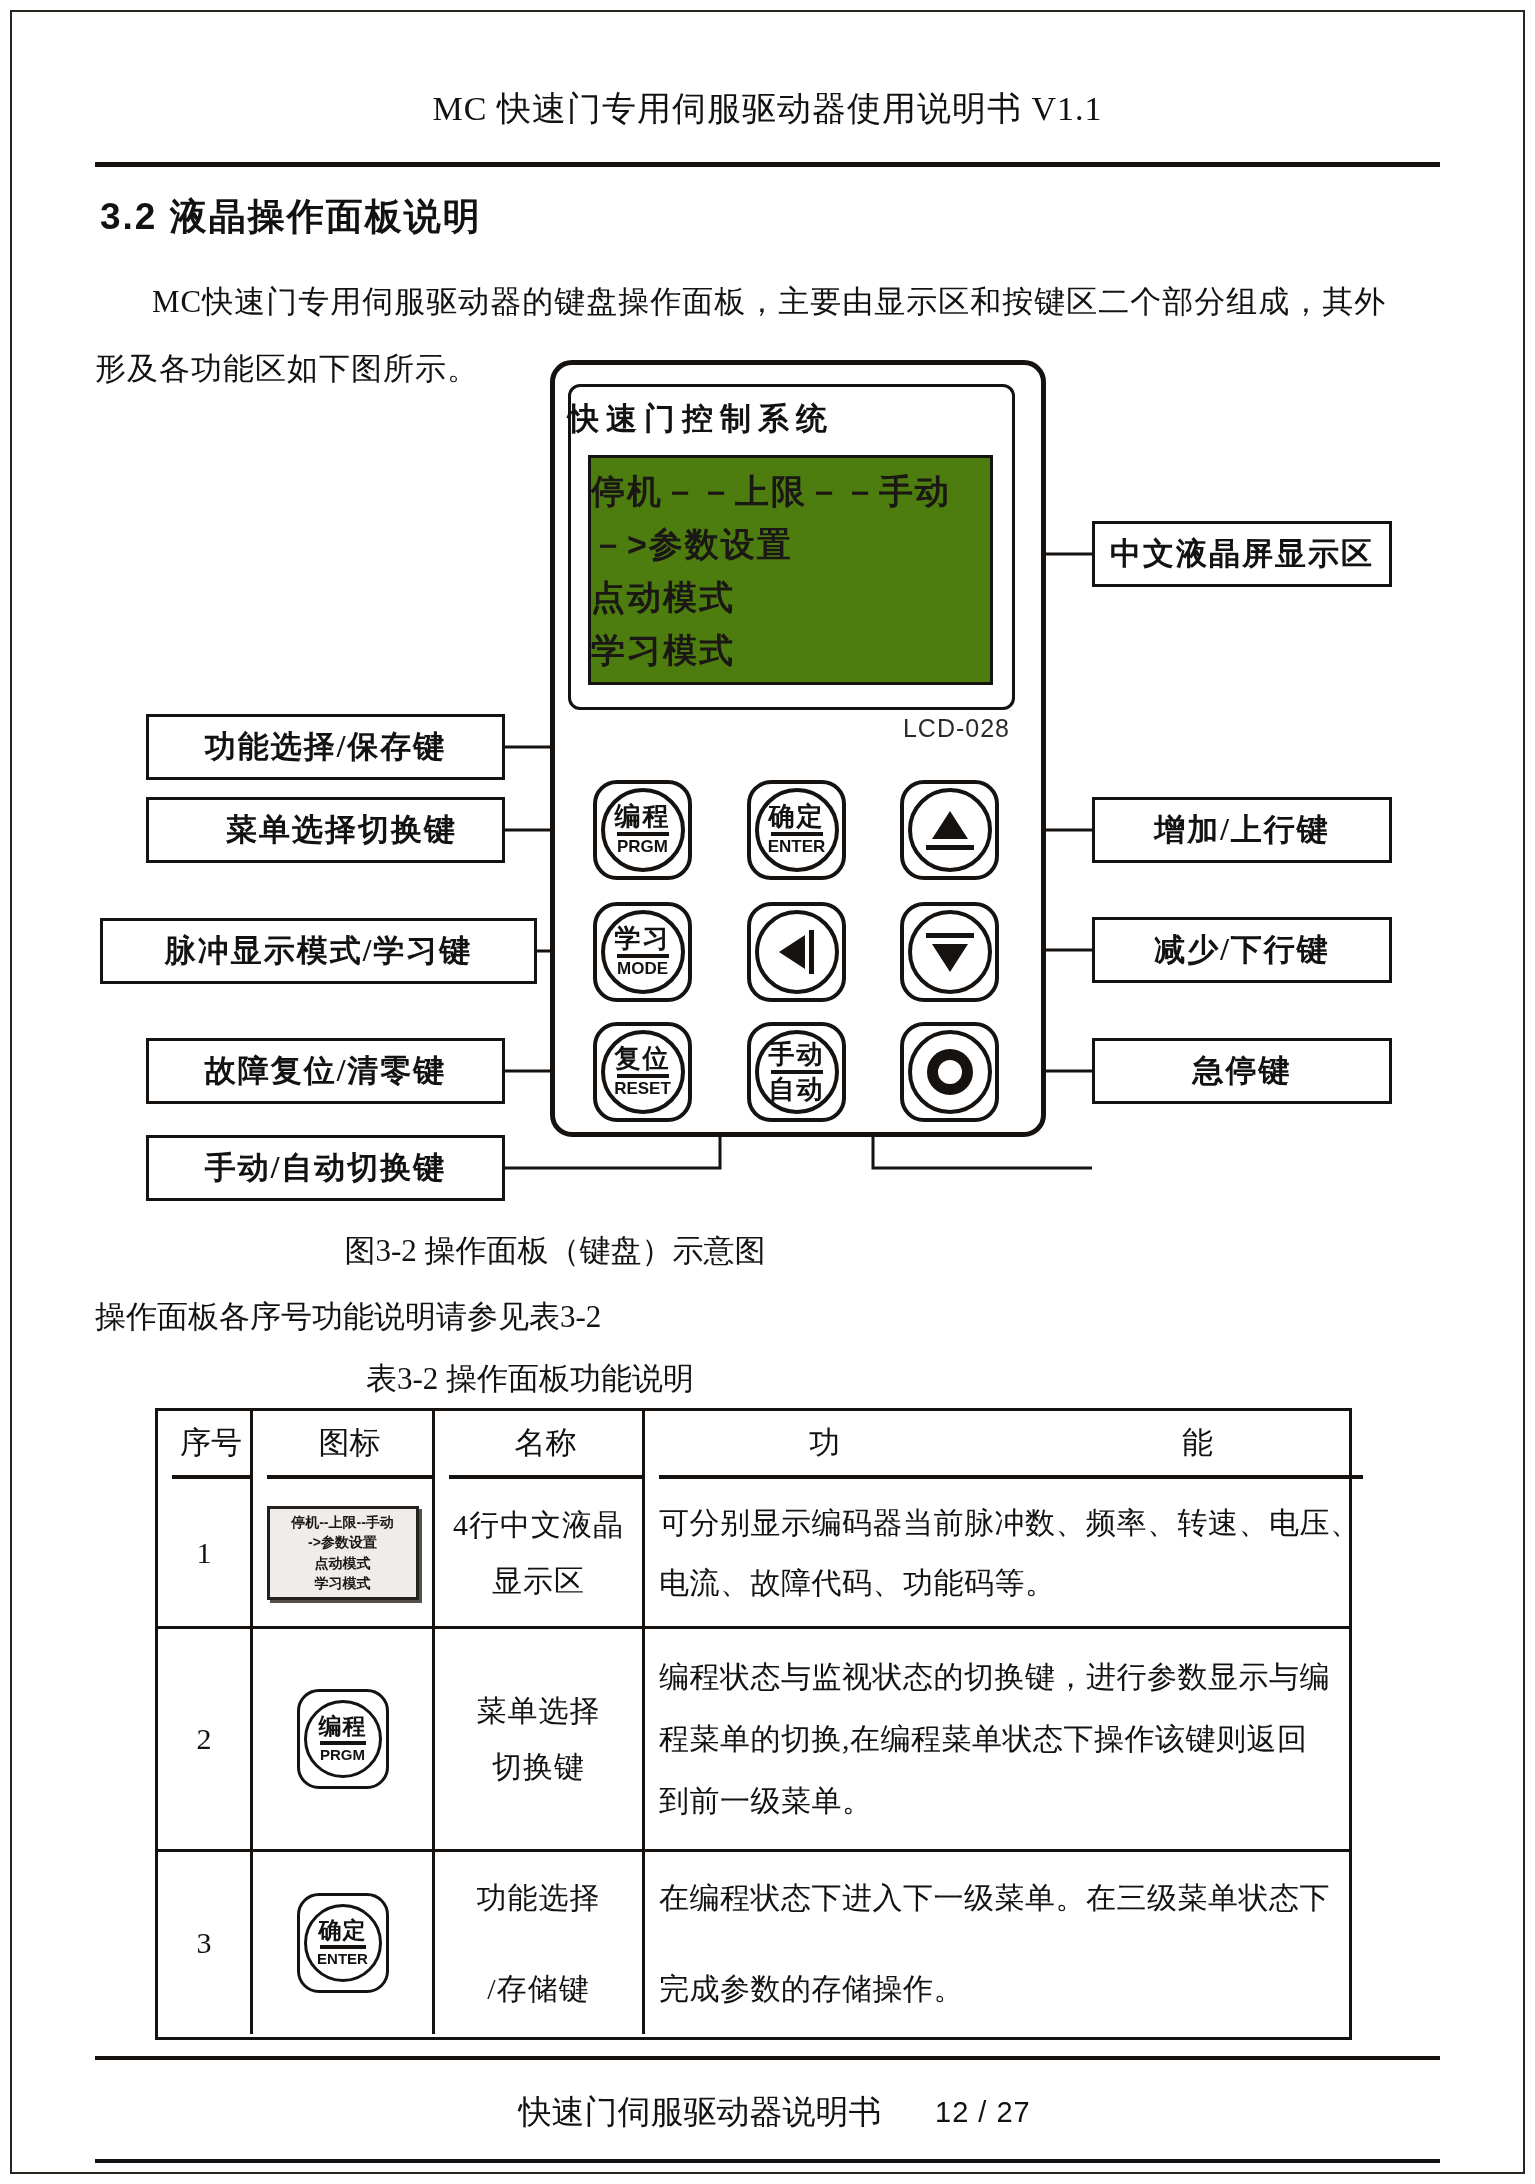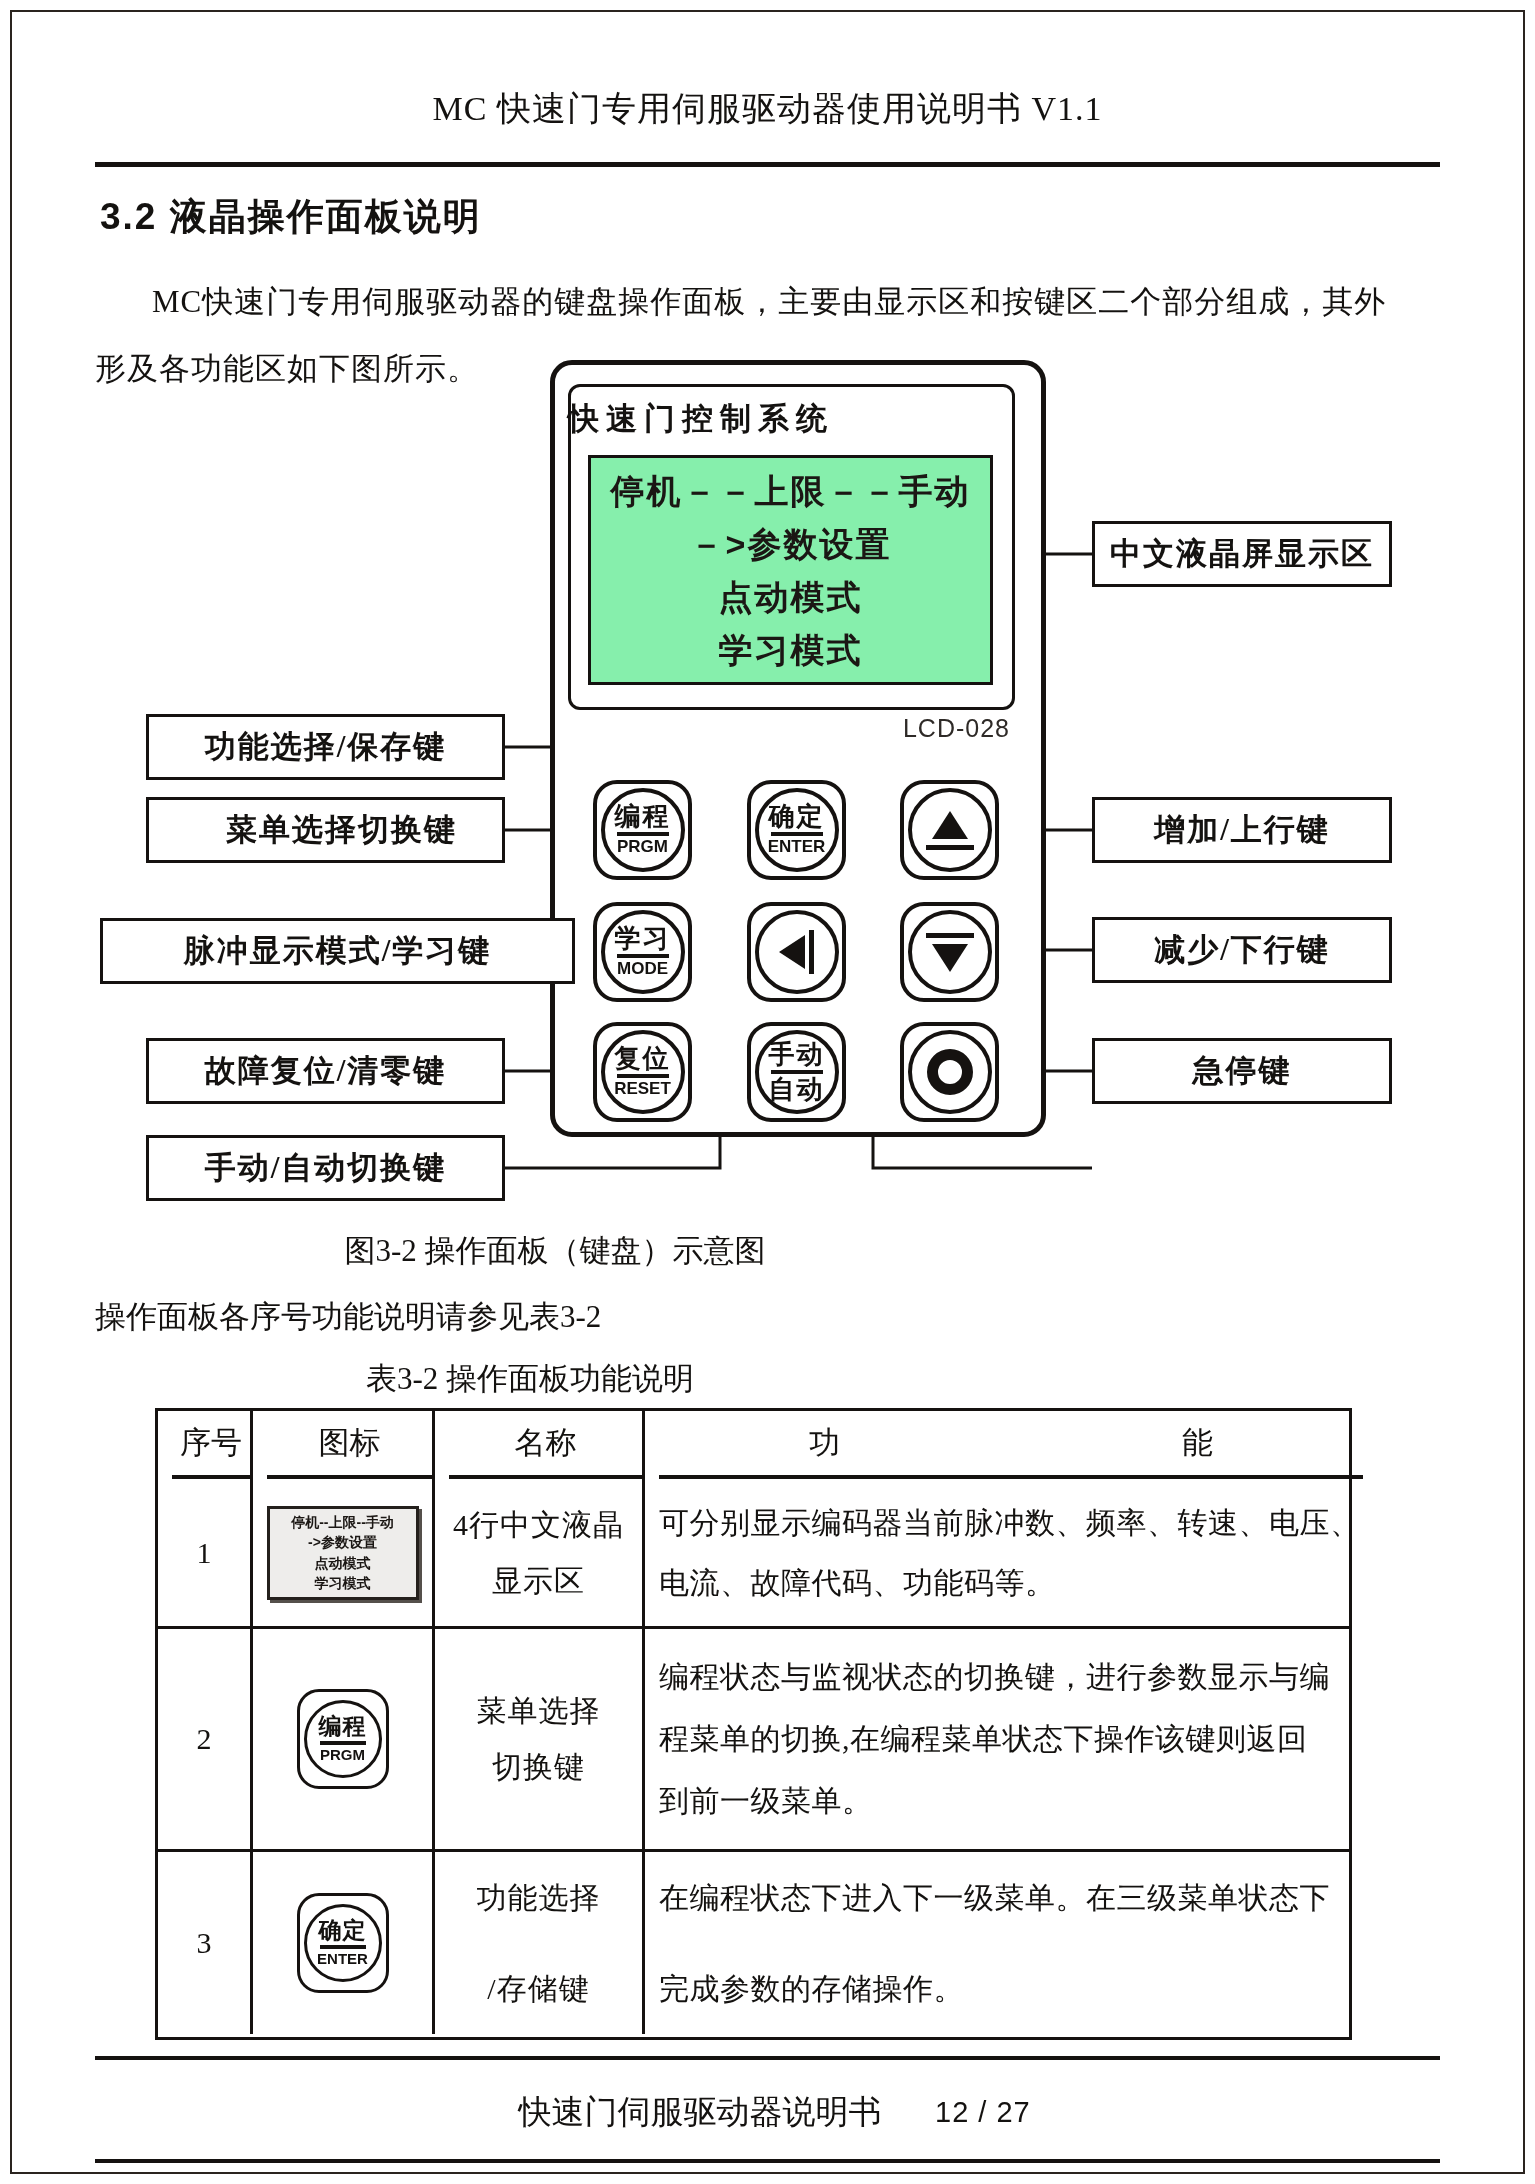--- a/index.html
+++ b/index.html
@@ -60,23 +60,23 @@
   .panel-bezel {
     position:absolute; left:568px; top:384px; width:447px; height:326px;
     border:3px solid #151210; border-radius:12px;
   }
   .panel-title {
     position:absolute; left:568px; top:398px; width:447px;
     text-align:left; font-weight:bold; font-size:31px; letter-spacing:7px;
   }
   .lcd {
     position:absolute; left:588px; top:455px; width:405px; height:230px;
-    border:3px solid #151210; background:#86efac;
+    border:3px solid #151210; background:#4d7c0f;
     display:flex; flex-direction:column; justify-content:space-around;
-    align-items:center; padding:6px 0;
+    align-items:flex-start; padding:6px 0;
   }
   .lcd-line {
     font-family:"Liberation Sans","DejaVu Sans",sans-serif;
     font-weight:bold; font-size:34px; letter-spacing:2px; line-height:1; color:#1b1714;
   }
   .lcd-model {
     position:absolute; left:860px; top:714px; width:150px; text-align:right;
     font-family:"Liberation Sans","DejaVu Sans",sans-serif;
     font-size:25px; color:#2e2a27; letter-spacing:1px;
   }
@@ -270,21 +270,21 @@
     </div>
   </div>
   <div class="key" style="left:900px; top:1022px;">
     <div class="key-circle">
       <div class="ring"></div>
     </div>
   </div>
 
   <div class="callout" style="left:146px; top:714px;  width:359px; height:66px;">功能选择/保存键</div>
   <div class="callout" style="left:146px; top:797px;  width:359px; height:66px;padding-left:32px;">菜单选择切换键</div>
-  <div class="callout" style="left:100px; top:918px;  width:475px; height:66px;">脉冲显示模式/学习键</div>
+  <div class="callout" style="left:100px; top:918px;  width:437px; height:66px;">脉冲显示模式/学习键</div>
   <div class="callout" style="left:146px; top:1038px; width:359px; height:66px;">故障复位/清零键</div>
   <div class="callout" style="left:146px; top:1135px; width:359px; height:66px;">手动/自动切换键</div>
 
   <div class="callout" style="left:1092px; top:521px;  width:300px; height:66px;">中文液晶屏显示区</div>
   <div class="callout" style="left:1092px; top:797px;  width:300px; height:66px;">增加/上行键</div>
   <div class="callout" style="left:1092px; top:917px;  width:300px; height:66px;">减少/下行键</div>
   <div class="callout" style="left:1092px; top:1038px; width:300px; height:66px;">急停键</div>
 
   <div class="fig-caption">图3-2  操作面板（键盘）示意图</div>
   <div class="tbl-intro">操作面板各序号功能说明请参见表3-2</div>

